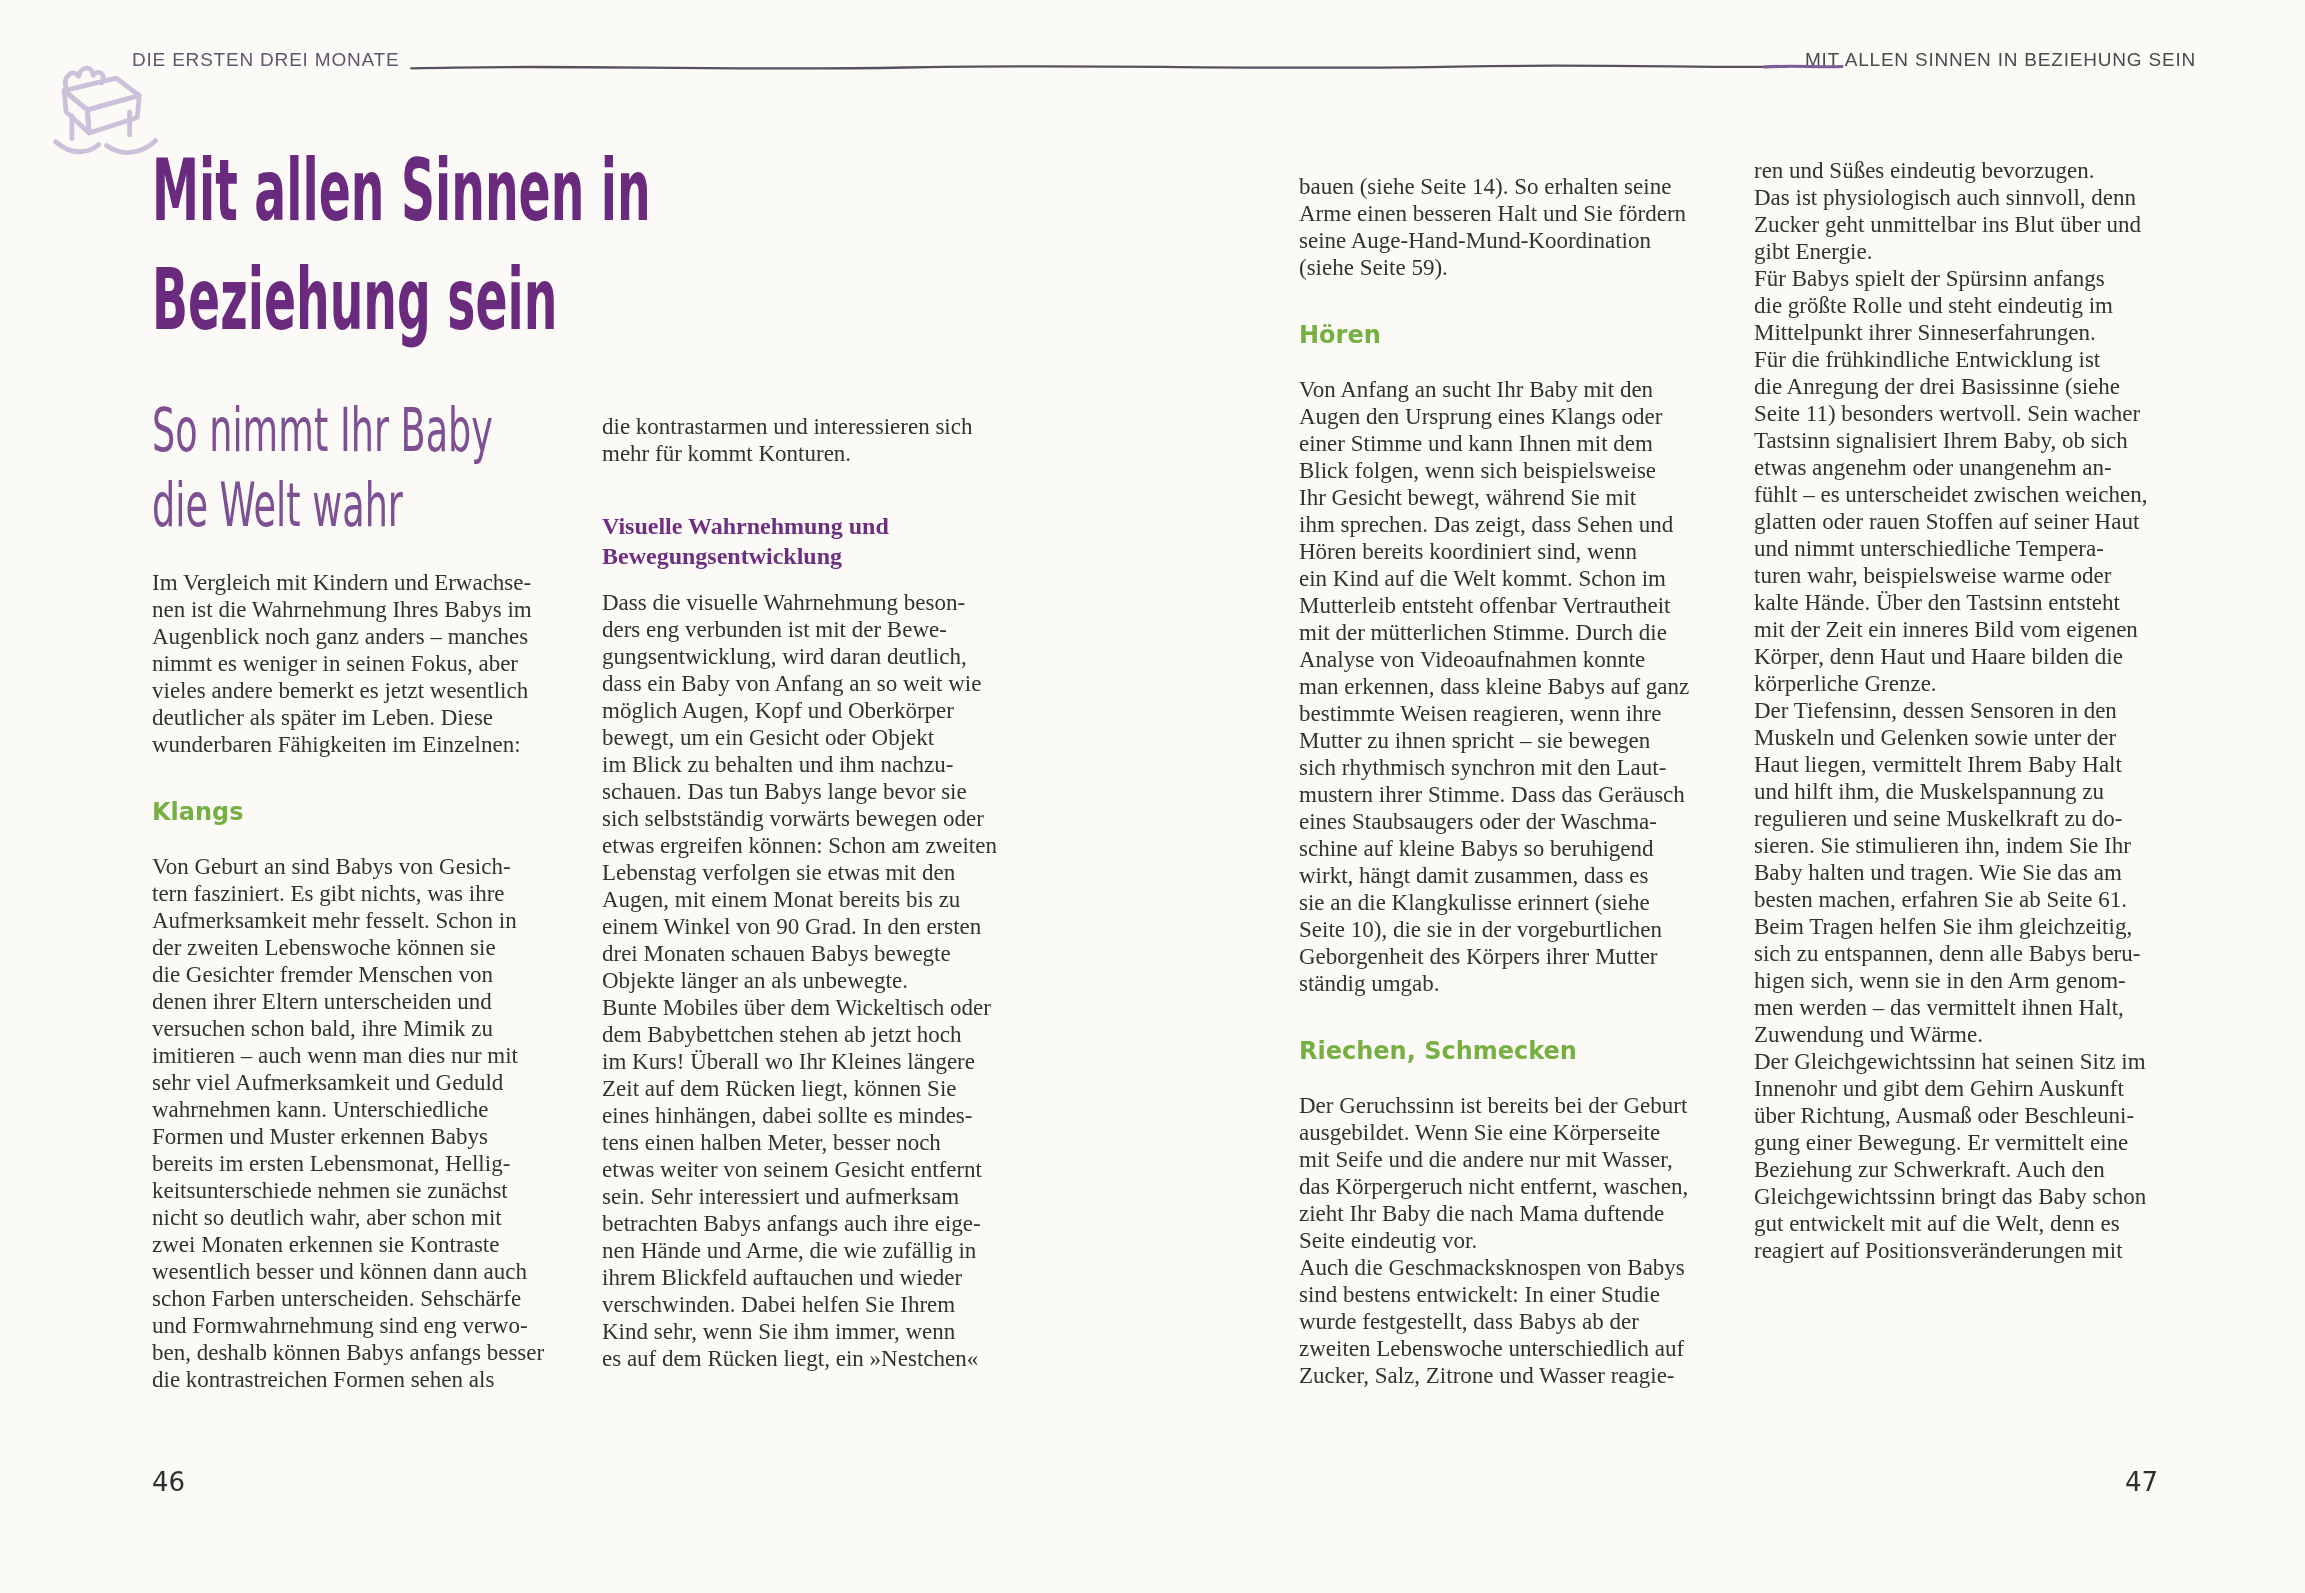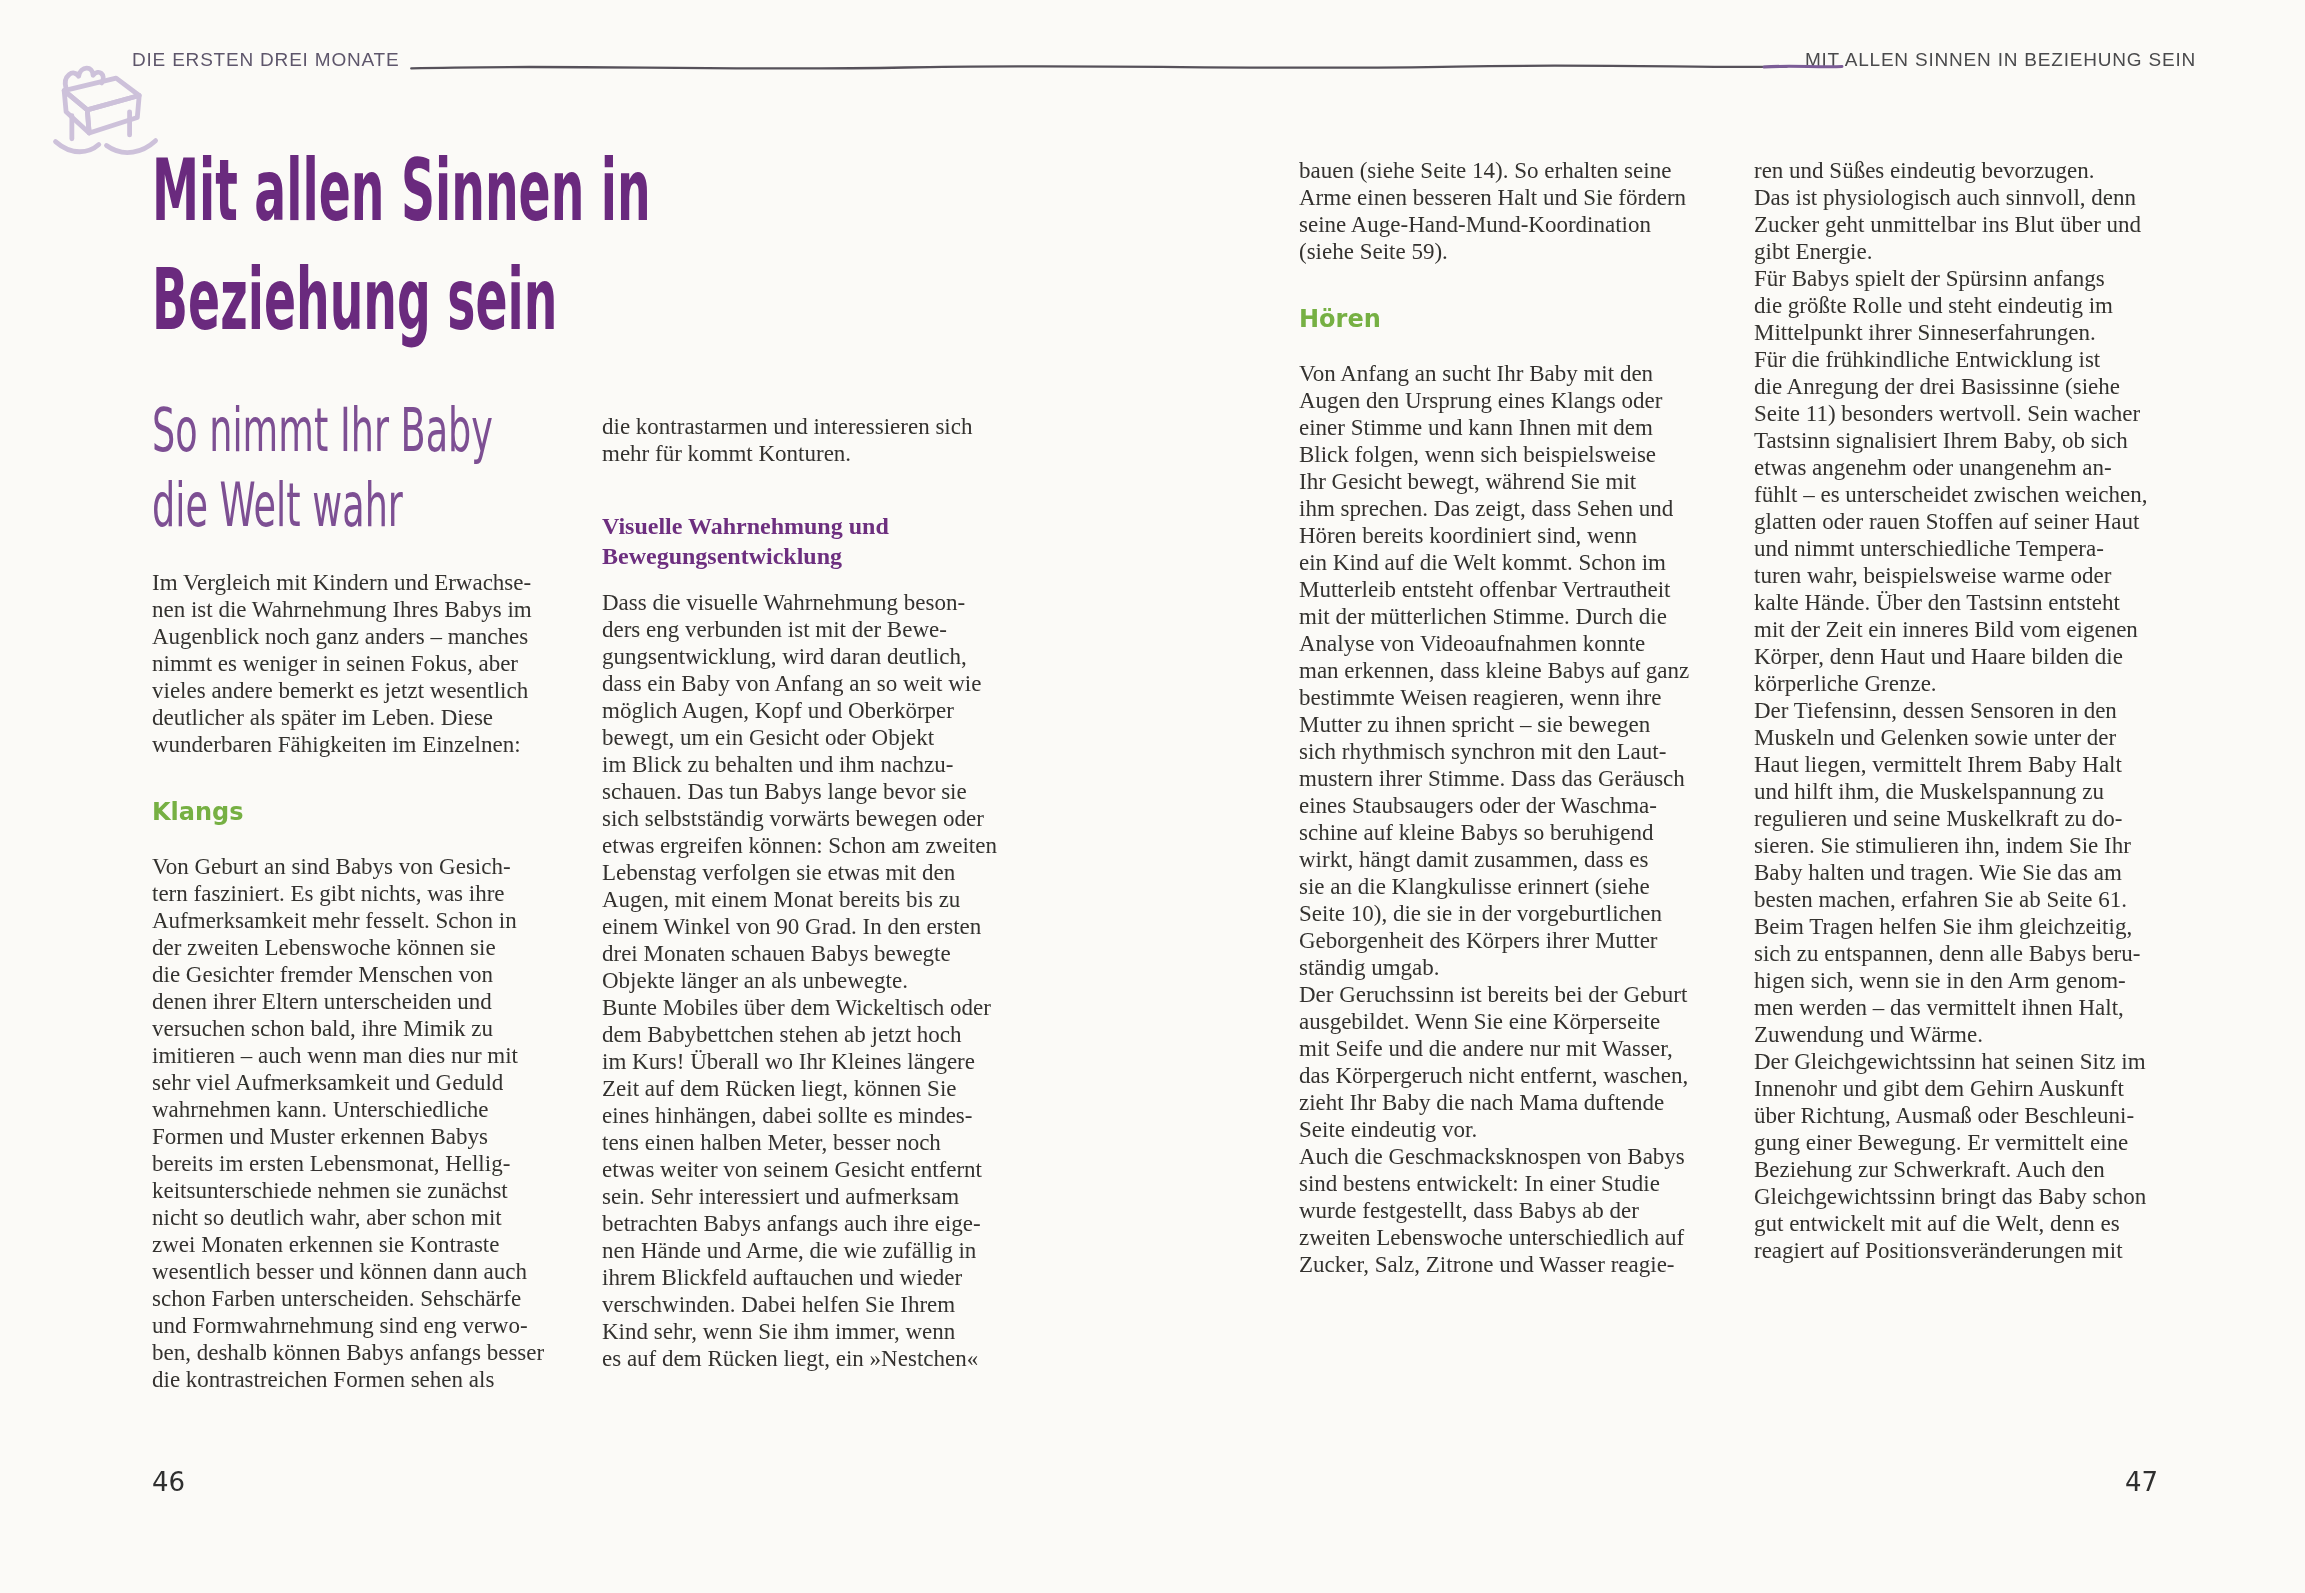--- a/index.html
+++ b/index.html
@@ -46,21 +46,21 @@
     font-size:24px; line-height:33px; color:#76b043;
     margin:38px 0 24px;
   }
   .col h4 {
     font-family:"Liberation Serif", serif; font-weight:bold;
     font-size:24px; line-height:30px; color:#6d2f7f;
     margin:44px 0 18px; white-space:pre-line;
   }
   #col1 { left:152px;  top:555px;margin-top:14px; }
   #col2 { left:602px;  top:413px; }
-  #col3 { left:1299px; top:157px; }
+  #col3 { left:1299px; top:173px; }
   #col4 { left:1754px; top:157px; }
 
   .pagenum {
     position:absolute; top:1467px;
     font-family:"DejaVu Sans", sans-serif;
     font-size:26px; color:#2f2f2f;
   }
   #pagenum-left  { left:152px; }
   #pagenum-right { left:2125px; }
 </style>
@@ -182,20 +182,21 @@
 Mutter zu ihnen spricht – sie bewegen
 sich rhythmisch synchron mit den Laut-
 mustern ihrer Stimme. Dass das Geräusch
 eines Staubsaugers oder der Waschma-
 schine auf kleine Babys so beruhigend
 wirkt, hängt damit zusammen, dass es
 sie an die Klangkulisse erinnert (siehe
 Seite 10), die sie in der vorgeburtlichen
 Geborgenheit des Körpers ihrer Mutter
 ständig umgab.</p>
+  <h3>Riechen, Schmecken</h3>
   <p>Der Geruchssinn ist bereits bei der Geburt
 ausgebildet. Wenn Sie eine Körperseite
 mit Seife und die andere nur mit Wasser,
 das Körpergeruch nicht entfernt, waschen,
 zieht Ihr Baby die nach Mama duftende
 Seite eindeutig vor.
 Auch die Geschmacksknospen von Babys
 sind bestens entwickelt: In einer Studie
 wurde festgestellt, dass Babys ab der
 zweiten Lebenswoche unterschiedlich auf

